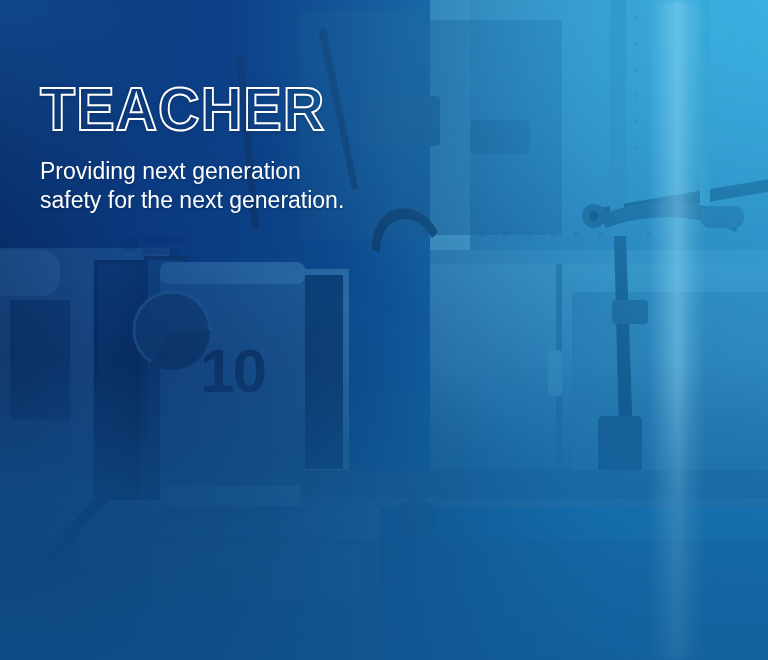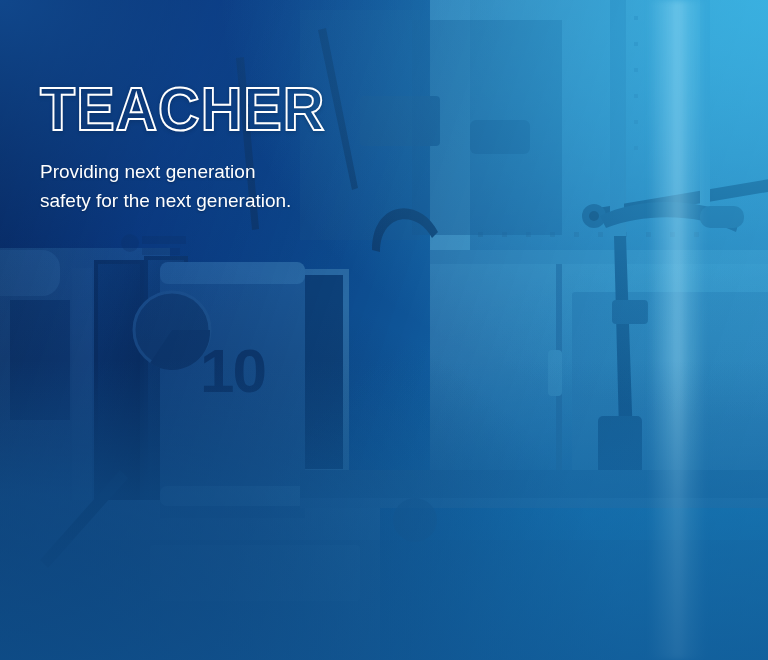--- a/index.html
+++ b/index.html
@@ -98,21 +98,21 @@
     -webkit-text-stroke:2px #ffffff;
     text-stroke:2px #ffffff;
     paint-order:stroke fill;
     white-space:nowrap;
     filter:drop-shadow(0 1px 2px rgba(4,30,62,0.45));
   }
 
   .subhead {
     margin-top:22px;
     font-family:"Liberation Sans", sans-serif;
-    font-size:19px;
+    font-size:23px;
     line-height:29px;
     font-weight:400;
     color:#ffffff;
     text-shadow:0 1px 2px rgba(4,30,62,0.50);
     white-space:pre-line;
   }
 </style>
 </head>
 <body>
 

